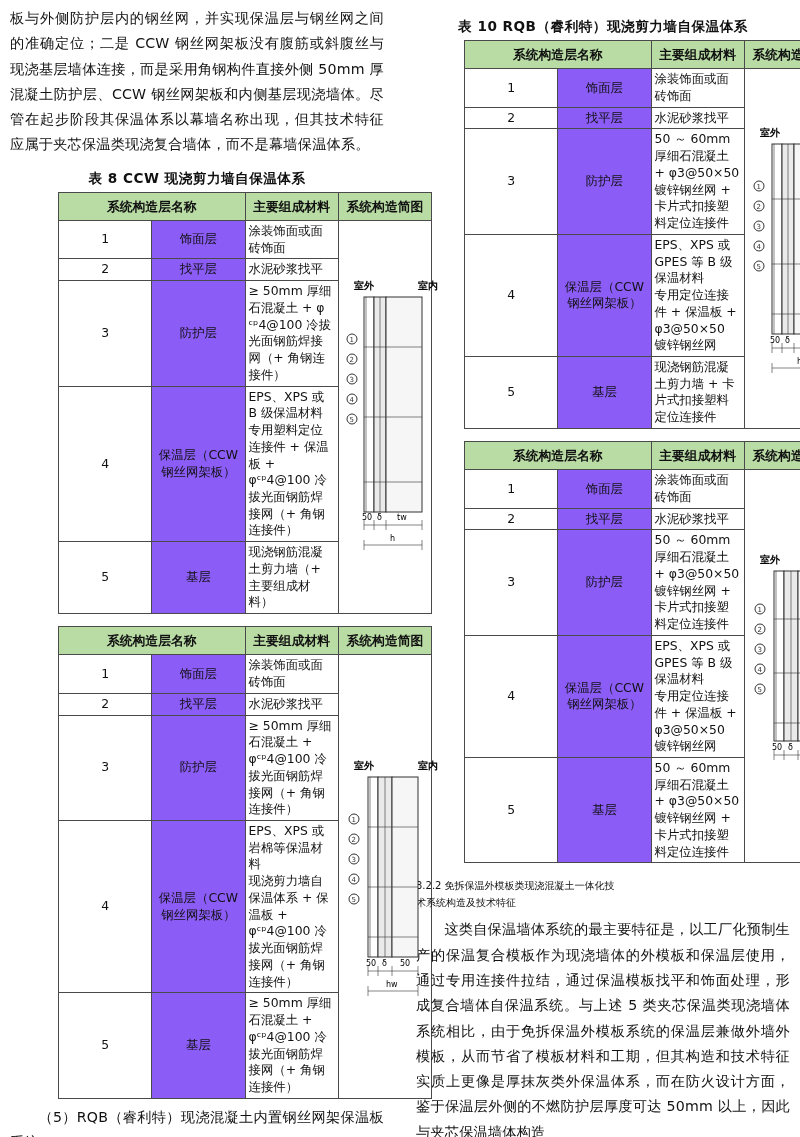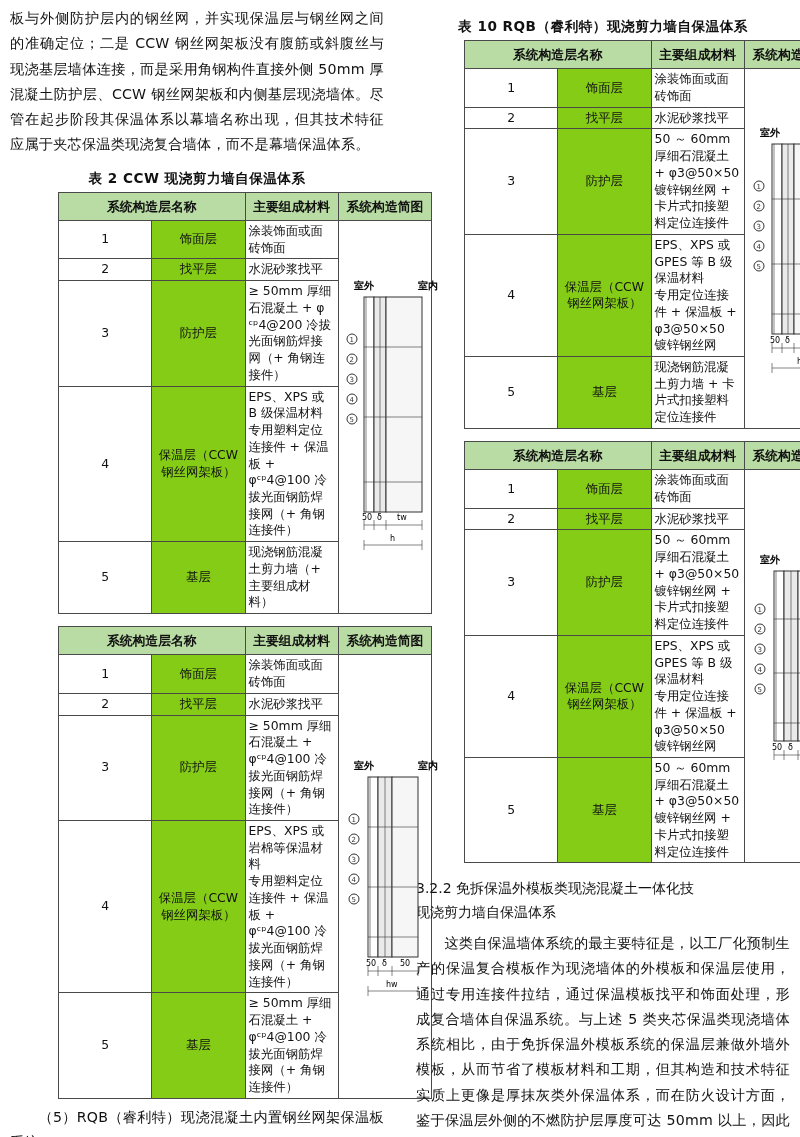--- a/index.html
+++ b/index.html
@@ -50,44 +50,44 @@
     line-height:1.35;
   }
   table.ct thead th{
     background:#b9dba4;
     text-align:center;
     font-weight:bold;
     font-size:12.8px;
     padding:5px 2px;
   }
   td.num{width:22px;text-align:center;}
-  td.nm{width:62px;text-align:center;background:#84cc16;}
+  td.nm{width:62px;text-align:center;background:#8b5cf6;}
   td.mat{padding-left:5px;text-align:left;}
   td.fig{width:118px;padding:0;background:#fff;text-align:left;}
   
   .figbox{position:relative;width:100%;height:100%;min-height:60px;}
   .figsvg{display:block;margin:0 auto;}
   .sec-head{
-    font-size:14px;
+    font-size:10px;
     margin:14px 0 6px 0;
     line-height:1.7;
   }
   .sec-head .l2{display:block;}
 </style>
 </head>
 <body>
 
 <div class="page">
 
   <div class="col">
 
     <p class="para">板与外侧防护层内的钢丝网，并实现保温层与钢丝网之间的准确定位；二是 CCW 钢丝网架板没有腹筋或斜腹丝与现浇基层墙体连接，而是采用角钢构件直接外侧 50mm 厚混凝土防护层、CCW 钢丝网架板和内侧基层现浇墙体。尽管在起步阶段其保温体系以幕墙名称出现，但其技术特征应属于夹芯保温类现浇复合墙体，而不是幕墙保温体系。</p>
 
     <div class="tbl-wrap">
-      <div class="tbl-caption">表 2   CCW 现浇剪力墙自保温体系</div>
+      <div class="tbl-caption">表 8   CCW 现浇剪力墙自保温体系</div>
       <table class="ct">
         <thead>
           <tr>
             <th colspan="2">系统构造层名称</th>
             <th>主要组成材料</th>
             <th>系统构造简图</th>
           </tr>
         </thead>
         <tbody>
           <tr>
@@ -142,21 +142,21 @@
             </td>
           </tr>
           <tr>
             <td class="num">2</td>
             <td class="nm">找平层</td>
             <td class="mat">水泥砂浆找平</td>
           </tr>
           <tr>
             <td class="num">3</td>
             <td class="nm">防护层</td>
-            <td class="mat">≥ 50mm 厚细石混凝土 + φ ᶜᵖ4@200 冷拔光面钢筋焊接网（+ 角钢连接件）</td>
+            <td class="mat">≥ 50mm 厚细石混凝土 + φ ᶜᵖ4@100 冷拔光面钢筋焊接网（+ 角钢连接件）</td>
           </tr>
           <tr>
             <td class="num">4</td>
             <td class="nm">保温层（CCW 钢丝网架板）</td>
             <td class="mat" style="white-space:pre-line">EPS、XPS 或 B 级保温材料
 专用塑料定位连接件 + 保温板 + φᶜᵖ4@100 冷拔光面钢筋焊接网（+ 角钢连接件）</td>
           </tr>
           <tr>
             <td class="num">5</td>
             <td class="nm">基层</td>
@@ -232,21 +232,21 @@
           </tr>
           <tr>
             <td class="num">3</td>
             <td class="nm">防护层</td>
             <td class="mat">≥ 50mm 厚细石混凝土 + φᶜᵖ4@100 冷拔光面钢筋焊接网（+ 角钢连接件）</td>
           </tr>
           <tr>
             <td class="num">4</td>
             <td class="nm">保温层（CCW 钢丝网架板）</td>
             <td class="mat" style="white-space:pre-line">EPS、XPS 或岩棉等保温材料
-专用塑料定位连接件 + 保温板 + φᶜᵖ4@100 冷拔光面钢筋焊接网（+ 角钢连接件）</td>
+现浇剪力墙自保温体系 + 保温板 + φᶜᵖ4@100 冷拔光面钢筋焊接网（+ 角钢连接件）</td>
           </tr>
           <tr>
             <td class="num">5</td>
             <td class="nm">基层</td>
             <td class="mat">≥ 50mm 厚细石混凝土 + φᶜᵖ4@100 冷拔光面钢筋焊接网（+ 角钢连接件）</td>
           </tr>
         </tbody>
       </table>
     </div>
 
@@ -417,19 +417,19 @@
             <td class="num">5</td>
             <td class="nm">基层</td>
             <td class="mat">50 ～ 60mm 厚细石混凝土 + φ3@50×50 镀锌钢丝网 + 卡片式扣接塑料定位连接件</td>
           </tr>
         </tbody>
       </table>
     </div>
 
     <div class="sec-head">
       <span class="l2">3.2.2 免拆保温外模板类现浇混凝土一体化技</span>
-      <span class="l2">现浇剪力墙自保温体系</span>
+      <span class="l2">术系统构造及技术特征</span>
     </div>
 
     <p class="para indent">这类自保温墙体系统的最主要特征是，以工厂化预制生产的保温复合模板作为现浇墙体的外模板和保温层使用，通过专用连接件拉结，通过保温模板找平和饰面处理，形成复合墙体自保温系统。与上述 5 类夹芯保温类现浇墙体系统相比，由于免拆保温外模板系统的保温层兼做外墙外模板，从而节省了模板材料和工期，但其构造和技术特征实质上更像是厚抹灰类外保温体系，而在防火设计方面，鉴于保温层外侧的不燃防护层厚度可达 50mm 以上，因此与夹芯保温墙体构造</p>
   </div>
 
 </div>
 
 </body></html>

